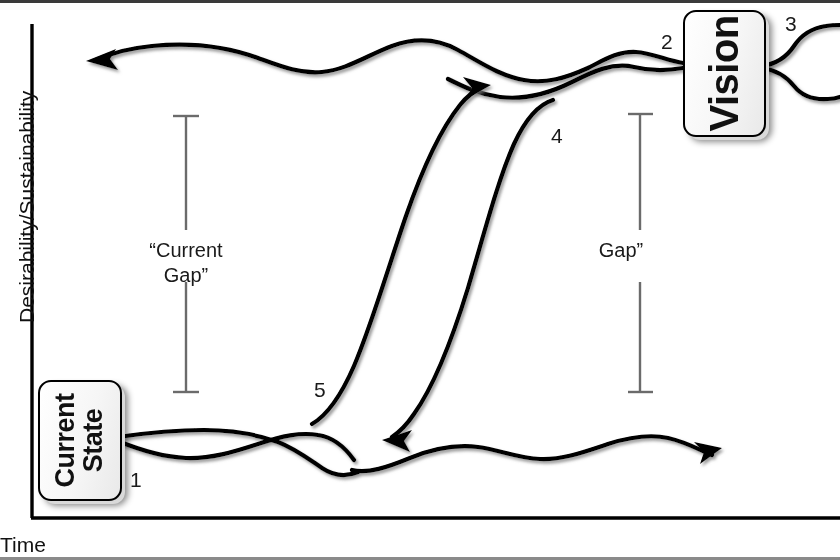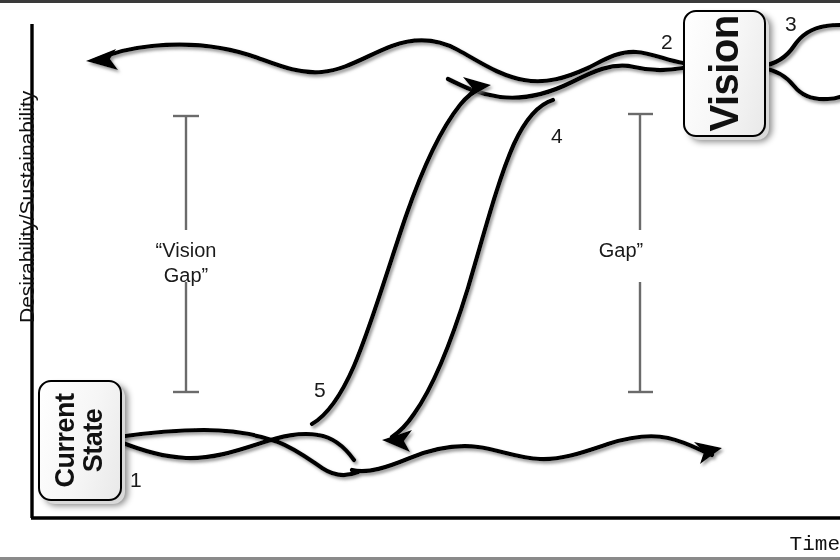--- a/index.html
+++ b/index.html
@@ -88,24 +88,23 @@
     text-align: center;
     font-size: 21px;
     color: #111;
     transform: rotate(-90deg);
     white-space: nowrap;
   }
   #x-axis-title {
     position: absolute;
     left: 0; top: 533px;
     width: 840px;
-    text-align: right;
+    text-align: left;
     font-size: 21px;
     color: #111;
-    font-family: Liberation Mono, monospace;
   }
   #bottom-rule {
     position: absolute;
     left: 0; top: 557px;
     width: 840px; height: 3px;
     background: #8a8a8a;
   }
 </style>
 </head>
 <body>
@@ -222,21 +221,21 @@
   </div>
 
   <div id="current-state-box" class="node-box">
     <div class="node-inner">
       <div>Current</div>
       <div>State</div>
     </div>
   </div>
 
   <div id="reality-gap-label" class="gap-label">
-    <div>“Vision</div>
+    <div>“Current</div>
     <div>Gap”</div>
   </div>
 
   <div id="sustainability-gap-label" class="gap-label">
     <div>Gap”</div>
   </div>
 
   <div id="step-1" class="step-label">1</div>
   <div id="step-2" class="step-label">2</div>
   <div id="step-3" class="step-label">3</div>

